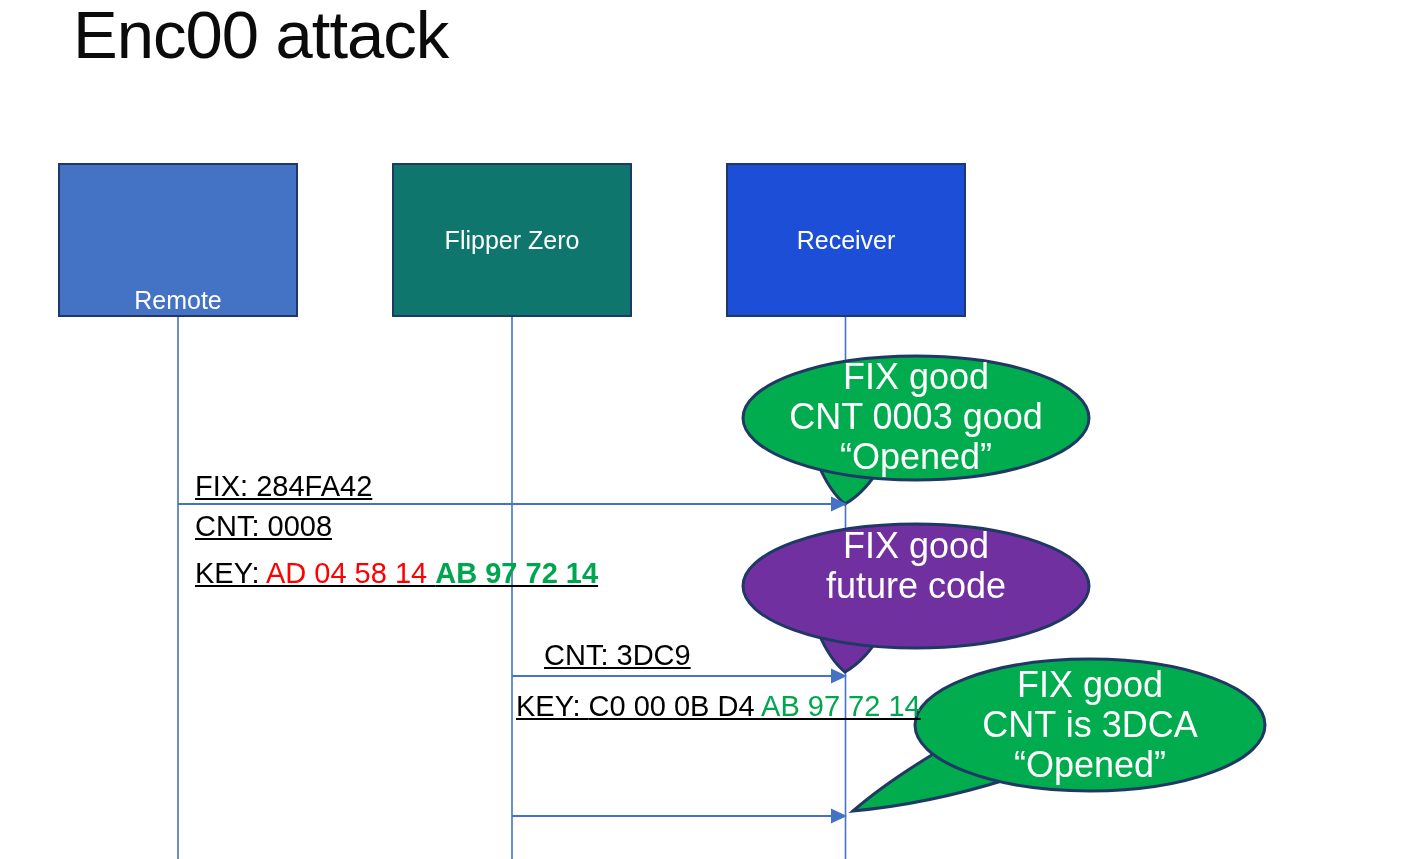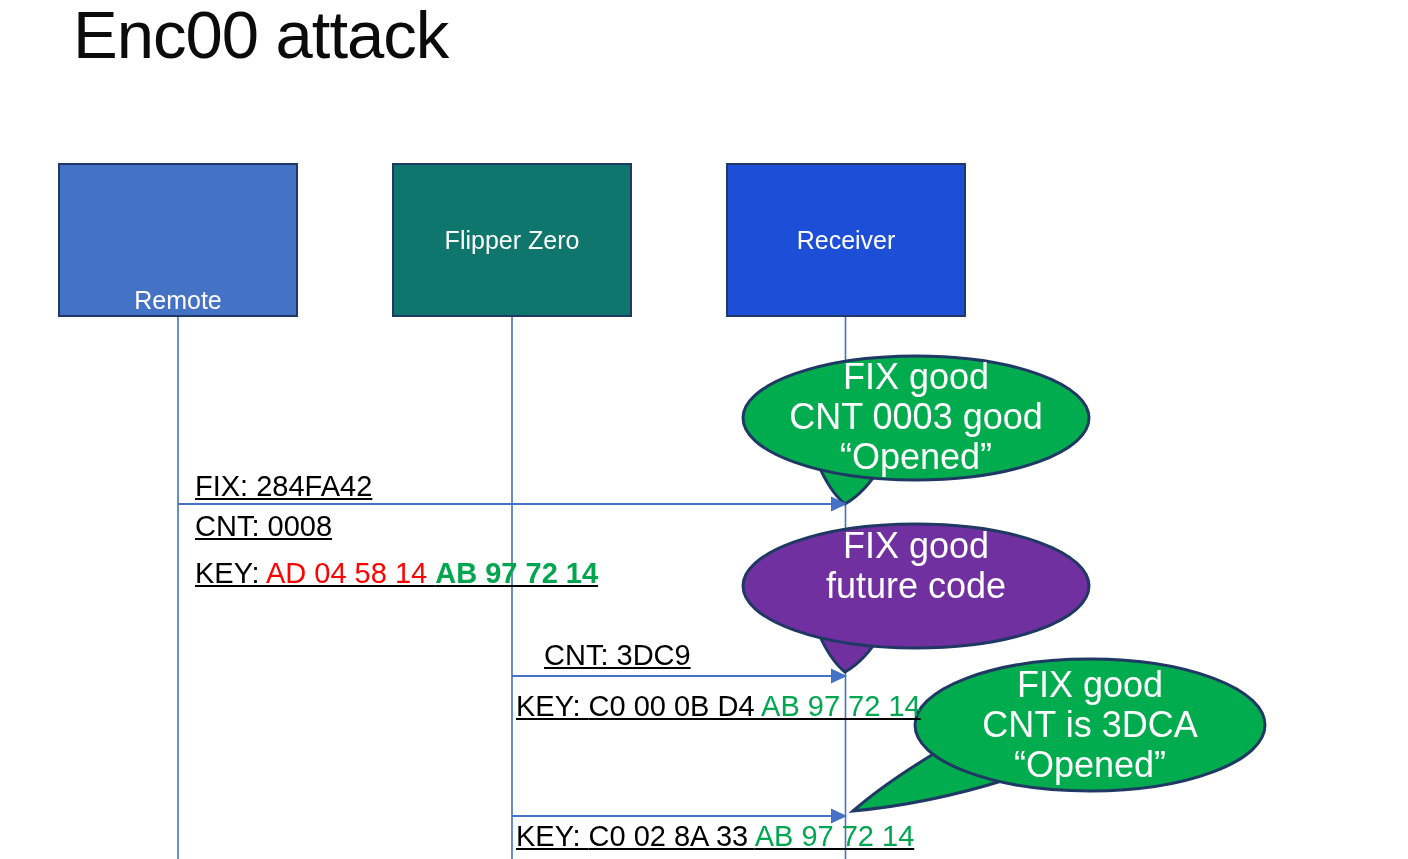--- a/index.html
+++ b/index.html
@@ -120,21 +120,20 @@
     </g>
   </svg>
 
   <div class="msg" style="left:195px; top:469px;">FIX: 284FA42</div>
   <div class="msg" style="left:195px; top:509px;">CNT: 0008</div>
   <div class="msg" style="left:195px; top:546px;margin-top:10px;"><span>KEY: </span><span class="key-red">AD 04 58 14 </span><span class="key-green-bold">AB 97 72 14</span></div>
 
   <div class="msg" style="left:544px; top:638px;">CNT: 3DC9</div>
   <div class="msg" style="left:516px; top:681px;margin-top:8px;"><span>KEY: </span><span>C0 00 0B D4 </span><span class="key-green">AB 97 72 14</span></div>
 
-  <div class="msg" style="left:516px; top:819px;"><span>KEY: </span><span>C0 02 8A 33 </span><span class="key-green">AB 97 72 14</span></div>
 
   <div class="callout-text c1-text">
     <div>FIX good</div>
     <div>CNT 0003 good</div>
     <div>“Opened”</div>
   </div>
   <div class="callout-text c2-text">
     <div>FIX good</div>
     <div>future code</div>
   </div>

